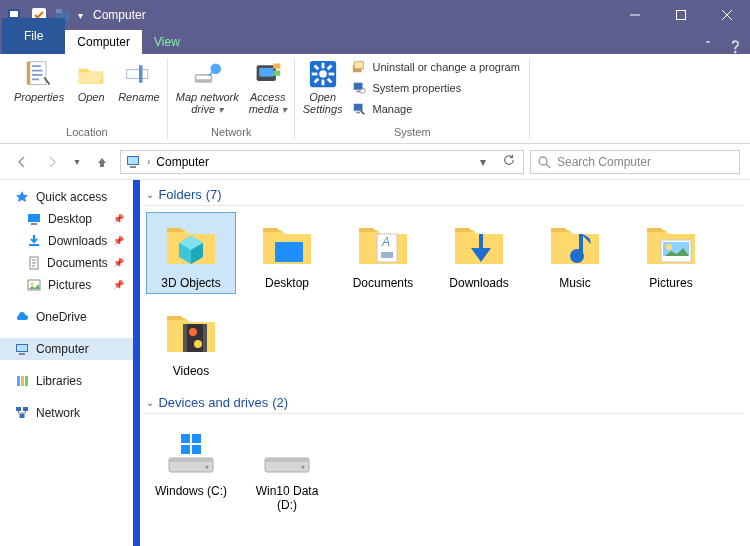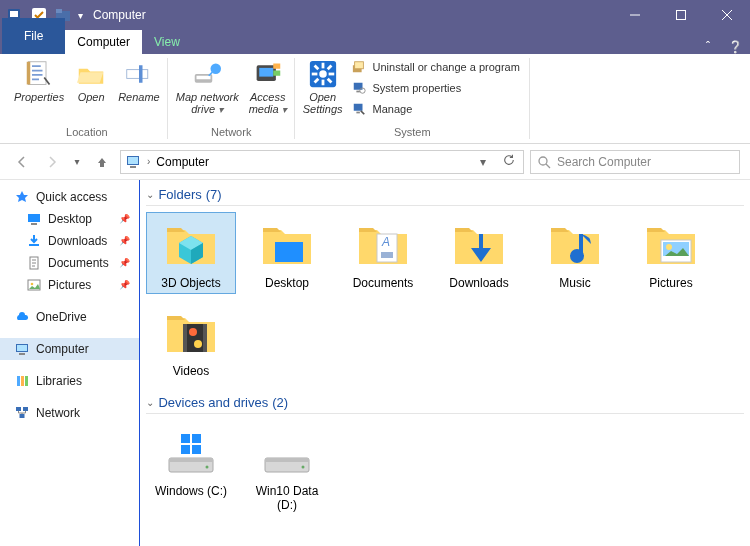--- a/index.html
+++ b/index.html
@@ -46,21 +46,21 @@
   .addr .mon-ico { width: 16px; height: 16px; }
   .addr .crumb { font-size: 12px; }
   .addr .spacer { flex: 1; }
   .addr .mini { width: 20px; text-align: center; color: #666; }
   .search { width: 210px; height: 24px; border: 1px solid #cfcfcf; display: flex; align-items: center; padding: 8px 6px; gap: 6px; color: #888; }
   .search input { border: none; outline: none; flex: 1; font-size: 12px; color: #333; }
   .search input::placeholder { color: #888; }
 
   
   .body { flex: 1; display: flex; min-height: 0; }
-  .tree { width: 140px; border-right: 1px solid #1d4ed8; padding-top: 6px; overflow: hidden; }
+  .tree { width: 140px; border-right: 7px solid #1d4ed8; padding-top: 6px; overflow: hidden; }
   .tree-item { display: flex; align-items: center; gap: 6px; height: 22px; padding-left: 14px; font-size: 12px; color: #222; }
   .tree-item.sel { background: #d9e8f7; }
   .tree-item .ti { width: 16px; height: 16px; display: flex; align-items: center; justify-content: center; }
   .tree-item .pin { margin-left: auto; margin-right: 8px; color: #9a9a9a; font-size: 9px; }
   .tree-gap { height: 10px; }
 
   .content { flex: 1; overflow: auto; padding: 4px 6px 0 6px; }
   .group-header { display: flex; align-items: center; gap: 4px; color: #1a4fa0; font-size: 13px; height: 22px; border-bottom: 1px solid #e5e5e5; margin-bottom: 6px; }
   .group-grid { display: flex; flex-wrap: wrap; gap: 6px 6px; margin-bottom: 10px; }
   .gitem { width: 90px; display: flex; flex-direction: column; align-items: center; padding: 4px 2px; text-align: center; }

